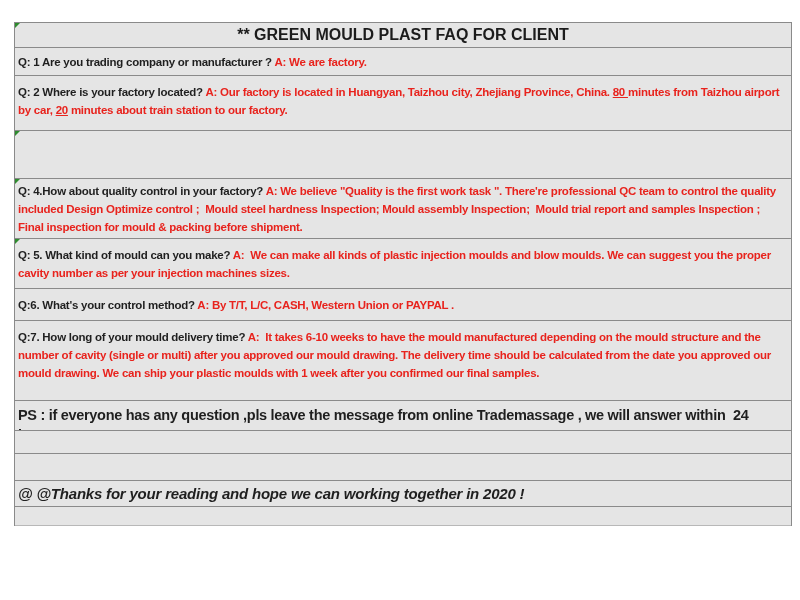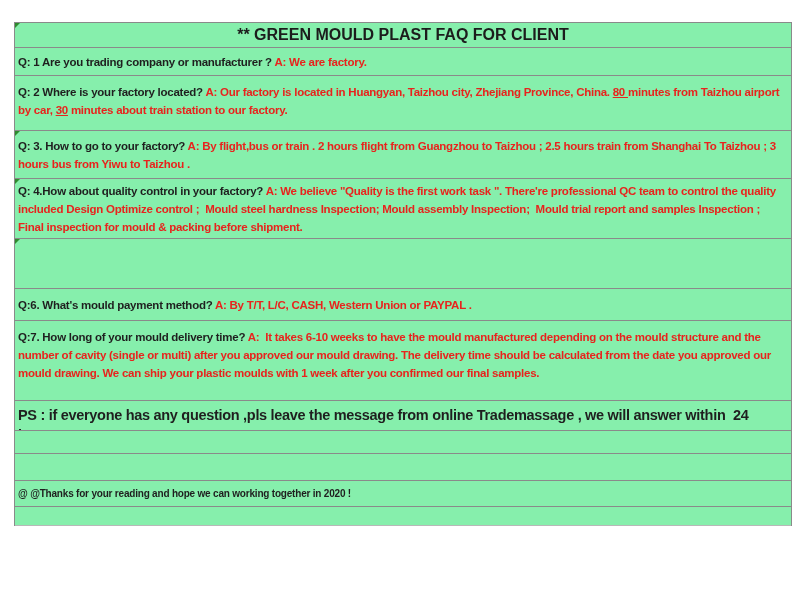--- a/index.html
+++ b/index.html
@@ -19,21 +19,21 @@
   }
   .sheet {
     position: absolute;
     left: 14px;
     top: 22px;
     width: 778px;
     border-left: 1px solid #8a8a8a;
     border-right: 1px solid #8a8a8a;
     border-top: 1px solid #8a8a8a;
     box-sizing: border-box;
-    background: #86efac;
+    background: #e5e5e5;
   }
   .row {
     position: relative;
     box-sizing: border-box;
     border-bottom: 1px solid #8a8a8a;
     overflow: hidden;
   }
   .row:last-child { border-bottom: 1px solid #b8b8b8; }
   .txt {
     padding: 0 4px 0 3px;
@@ -69,60 +69,61 @@
     height: 0;
     border-left: 5px solid #2e8b2e;
     border-bottom: 5px solid transparent;
   }
   .ps-row .txt {
     font-size: 14.5px;
     letter-spacing: -0.3px;
     line-height: 20px;
   }
   .thanks-row .txt {
-    font-size: 10px;
+    font-size: 15px;
     letter-spacing: -0.2px;
     line-height: 19px;
+    font-style: italic;
   }
 </style>
 </head>
 <body>
 
 <div class="page">
   <div class="sheet">
 
     <div class="row title-row">
       <span class="corner"></span>
       <span class="title-text">** GREEN MOULD PLAST FAQ FOR CLIENT</span>
     </div>
 
     <div class="row" style="height:28px">
       <div class="txt" style="padding-top:5px"><span class="q">Q: 1 Are you trading company or manufacturer ? </span><span class="a">A: We are factory.</span></div>
     </div>
 
     <div class="row" style="height:55px">
-      <div class="txt" style="padding-top:7px"><span class="q">Q: 2 Where is your factory located? </span><span class="a">A: Our factory is located in Huangyan, Taizhou city, Zhejiang Province, China. </span><span class="a u">80 </span><span class="a">minutes from Taizhou airport by car, </span><span class="a u">30</span><span class="a"> minutes about train station to our factory.</span></div>
+      <div class="txt" style="padding-top:7px"><span class="q">Q: 2 Where is your factory located? </span><span class="a">A: Our factory is located in Huangyan, Taizhou city, Zhejiang Province, China. </span><span class="a u">80 </span><span class="a">minutes from Taizhou airport by car, </span><span class="a u">20</span><span class="a"> minutes about train station to our factory.</span></div>
     </div>
 
     <div class="row" style="height:48px">
       <span class="corner"></span>
-      <div class="txt" style="padding-top:6px"><span class="q">Q: 3. How to go to your factory? </span><span class="a">A: By flight,bus or train . 2 hours flight from Guangzhou to Taizhou ; 2.5 hours train from Shanghai To Taizhou ; 3 hours bus from Yiwu to Taizhou .</span></div>
     </div>
 
     <div class="row" style="height:60px">
       <span class="corner"></span>
       <div class="txt" style="padding-top:3px"><span class="q">Q: 4.How about quality control in your factory? </span><span class="a">A: We believe "Quality is the first work task ". There're professional QC team to control the quality included Design Optimize control ;  Mould steel hardness Inspection; Mould assembly Inspection;  Mould trial report and samples Inspection ; Final inspection for mould &amp; packing before shipment.</span></div>
     </div>
 
     <div class="row" style="height:50px">
       <span class="corner"></span>
+      <div class="txt" style="padding-top:7px"><span class="q">Q: 5. What kind of mould can you make? </span><span class="a">A:  We can make all kinds of plastic injection moulds and blow moulds. We can suggest you the proper cavity number as per your injection machines sizes.</span></div>
     </div>
 
     <div class="row" style="height:32px">
-      <div class="txt" style="padding-top:7px"><span class="q">Q:6. What's mould payment method? </span><span class="a">A: By T/T, L/C, CASH, Western Union or PAYPAL .</span></div>
+      <div class="txt" style="padding-top:7px"><span class="q">Q:6. What's your control method? </span><span class="a">A: By T/T, L/C, CASH, Western Union or PAYPAL .</span></div>
     </div>
 
     <div class="row" style="height:80px">
       <div class="txt" style="padding-top:7px"><span class="q">Q:7. How long of your mould delivery time? </span><span class="a">A:  It takes 6-10 weeks to have the mould manufactured depending on the mould structure and the number of cavity (single or multi) after you approved our mould drawing. The delivery time should be calculated from the date you approved our mould drawing. We can ship your plastic moulds with 1 week after you confirmed our final samples.</span></div>
     </div>
 
 
     <div class="row ps-row" style="height:30px">
       <div class="txt" style="padding-top:4px"><span class="q">PS : if everyone has any question ,pls leave the message from online Trademassage , we will answer within  24 hours !</span></div>
     </div>

